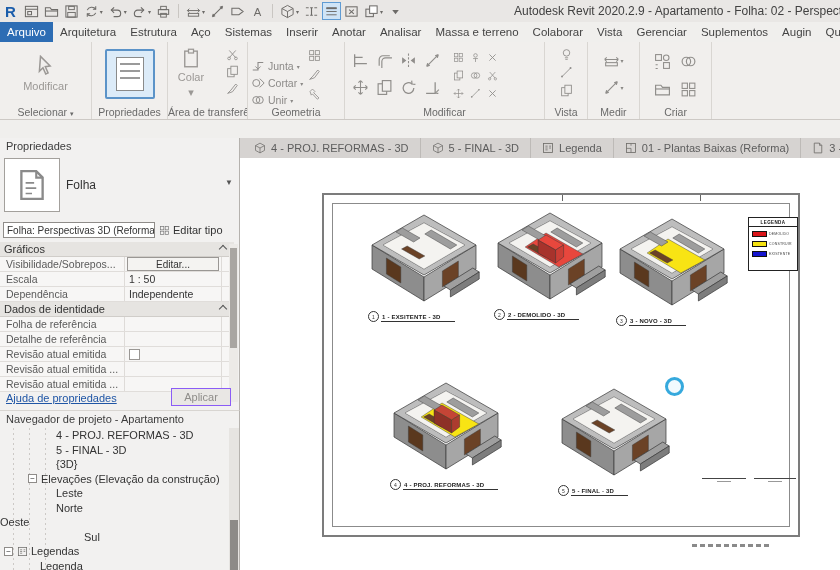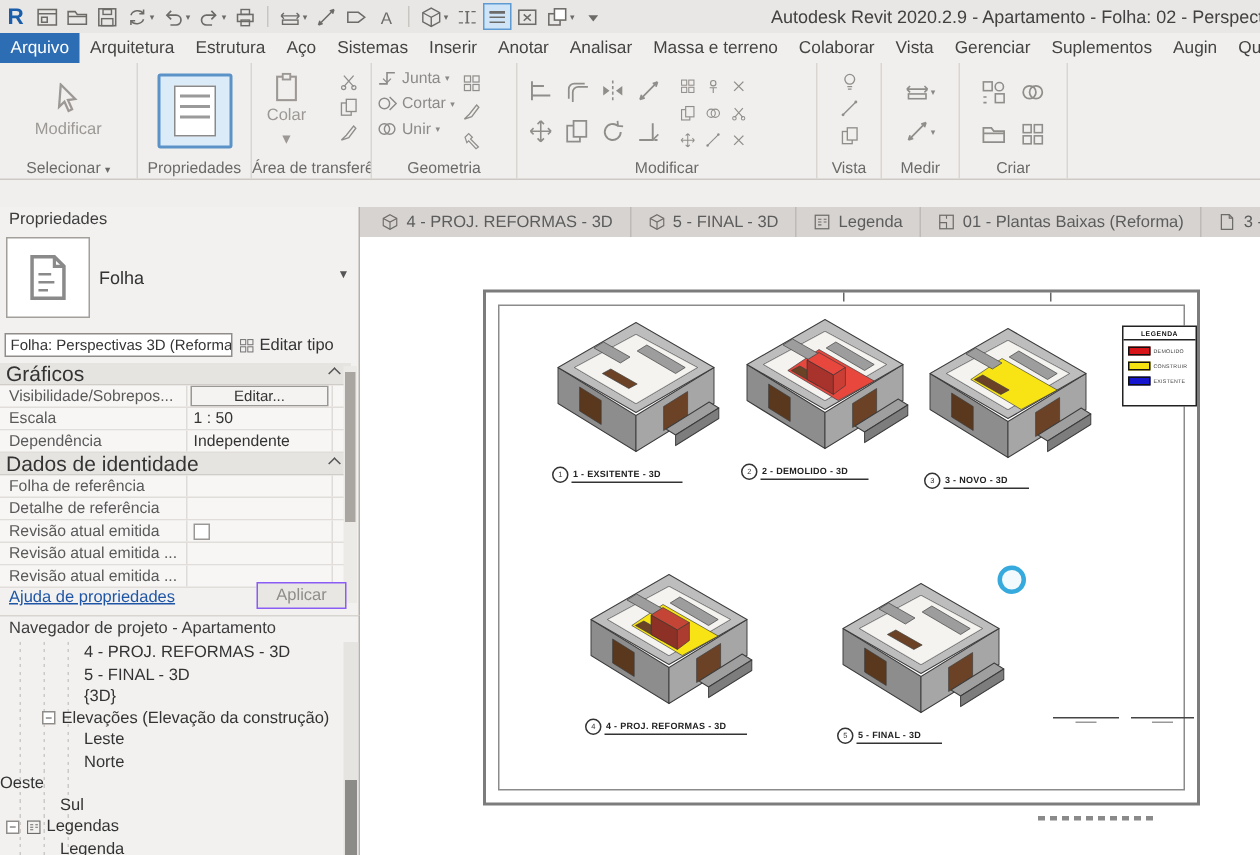--- a/index.html
+++ b/index.html
@@ -41,21 +41,21 @@
   .sz11 .ribtn .icn{width:11px;height:11px}
   #panel-select{width:92px}
   #panel-props{width:76px;display:flex;align-items:flex-start;justify-content:center}
   .prop-big{width:46px;height:46px;margin-top:4px;background:#dcebf8;border:2px solid #5b93c8;
             border-radius:2px;display:flex;align-items:center;justify-content:center}
   .prop-big .card{width:26px;height:32px;background:#fff;border:1px solid #8a8a8a;position:relative}
   .prop-big .card i{position:absolute;left:3px;right:3px;height:2px;background:#9a9a9a}
   #panel-clip{width:80px;display:flex;gap:14px}
   #clip-small{display:flex;flex-direction:column;gap:2px;margin-top:2px}
   #panel-geo{width:97px;display:flex;gap:4px}
-  .gcol{display:flex;flex-direction:column;gap:3px;margin-top:0}
+  .gcol{display:flex;flex-direction:column;gap:3px;margin-top:14px}
   .gbtn{display:flex;align-items:center;gap:3px;font-size:10.5px;color:#8c8a88;white-space:nowrap}
   .gbtn .dd{display:none;font-size:6px}
   #geo-extra{display:flex;flex-direction:column;gap:4px;margin-top:3px}
   #panel-mod{width:200px;display:flex;gap:6px;align-items:flex-start}
   #mod-large{display:grid;grid-template-columns:repeat(4,24px);grid-auto-rows:27px;margin-top:2px}
   #mod-small{display:grid;grid-template-columns:repeat(3,17px);grid-auto-rows:18px;margin-top:3px}
   #panel-view{width:43px}
   #view-icons{display:flex;flex-direction:column;gap:3px;align-items:center;margin-top:2px}
   #panel-measure{width:52px}
   #measure-rows{display:flex;flex-direction:column;gap:8px;align-items:center;margin-top:6px}
@@ -81,21 +81,21 @@
   #combo{position:absolute;left:3px;top:84px;width:152px;height:16px;background:#fff;
          border:1px solid #8f8c89;box-sizing:border-box;font-size:10px;color:#333;
          display:flex;align-items:center;padding:0 3px;white-space:nowrap;overflow:hidden}
   #edit-type{position:absolute;left:159px;top:84px;width:77px;height:16px;display:flex;
              align-items:center;gap:3px;font-size:11px;color:#333}
   #edit-type svg{width:11px;height:11px;color:#777}
   #prop-rows{position:absolute;left:0;top:104px;width:234px}
   .prow{display:flex;align-items:center;height:15px;border-bottom:1px solid #e0ddda;
         box-sizing:border-box;background:#f7f6f5}
   .prow.section{background:#e6e4e1;border-bottom:1px solid #d0cdc9}
-  .prow.section .sl{font-size:14px;color:#333;padding-left:4px;flex:1}
+  .prow.section .sl{font-size:11px;color:#333;padding-left:4px;flex:1}
   .chev{width:5px;height:5px;border-left:1px solid #555;border-top:1px solid #555;
         transform:rotate(45deg);margin-right:8px}
   .pl{width:124px;padding-left:6px;color:#5a5a5a;white-space:nowrap;overflow:hidden;
       box-sizing:border-box;font-size:10.5px}
   .pv{flex:1;padding-left:4px;color:#333;font-size:10.5px;border-left:1px solid #dedbd8;
       align-self:stretch;display:flex;align-items:center;white-space:nowrap;overflow:hidden}
   .pe{width:12px;border-left:1px solid #dedbd8;align-self:stretch}
   .pbtn{margin:1px 2px;flex:1;height:12px;border:1px solid #9a9794;background:#f4f3f1;
         font-size:10px;color:#333;display:flex;align-items:center;justify-content:center}
   .cb{width:9px;height:9px;border:1px solid #9a9794;background:#fff;display:inline-block}
@@ -931,21 +931,21 @@
     <span class="tlabel">Leste</span>
   </div>
       <div class="trow" style="padding-left: 56px;">
 
     <span class="tlabel">Norte</span>
   </div>
       <div class="trow" style="">
 
     <span class="tlabel">Oeste</span>
   </div>
-      <div class="trow" style="padding-left: 40px;">
+      <div class="trow" style="padding-left: 84px;">
 
     <span class="tlabel">Sul</span>
   </div>
       <div class="trow" style="padding-left: 4px;">
     <span class="expander" style="display: inline-flex;">−</span>
     <span class="ticon">
           <svg aria-hidden="true">
             <use href="#s-legend"></use>
           </svg>
         </span>

